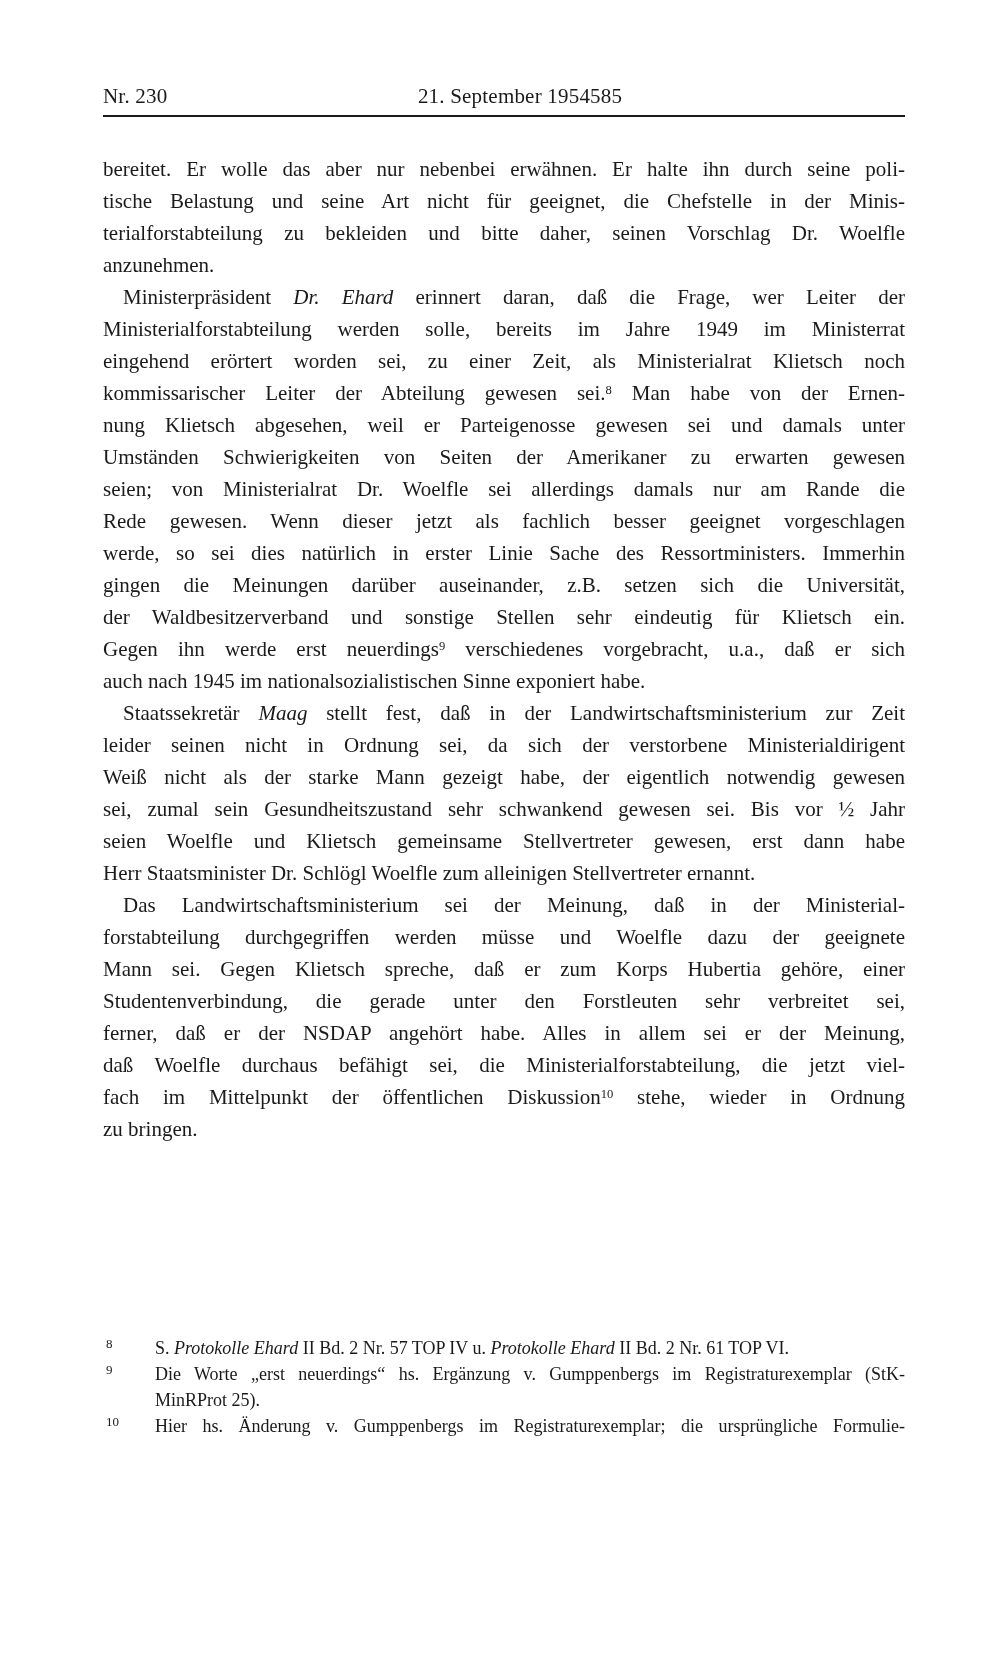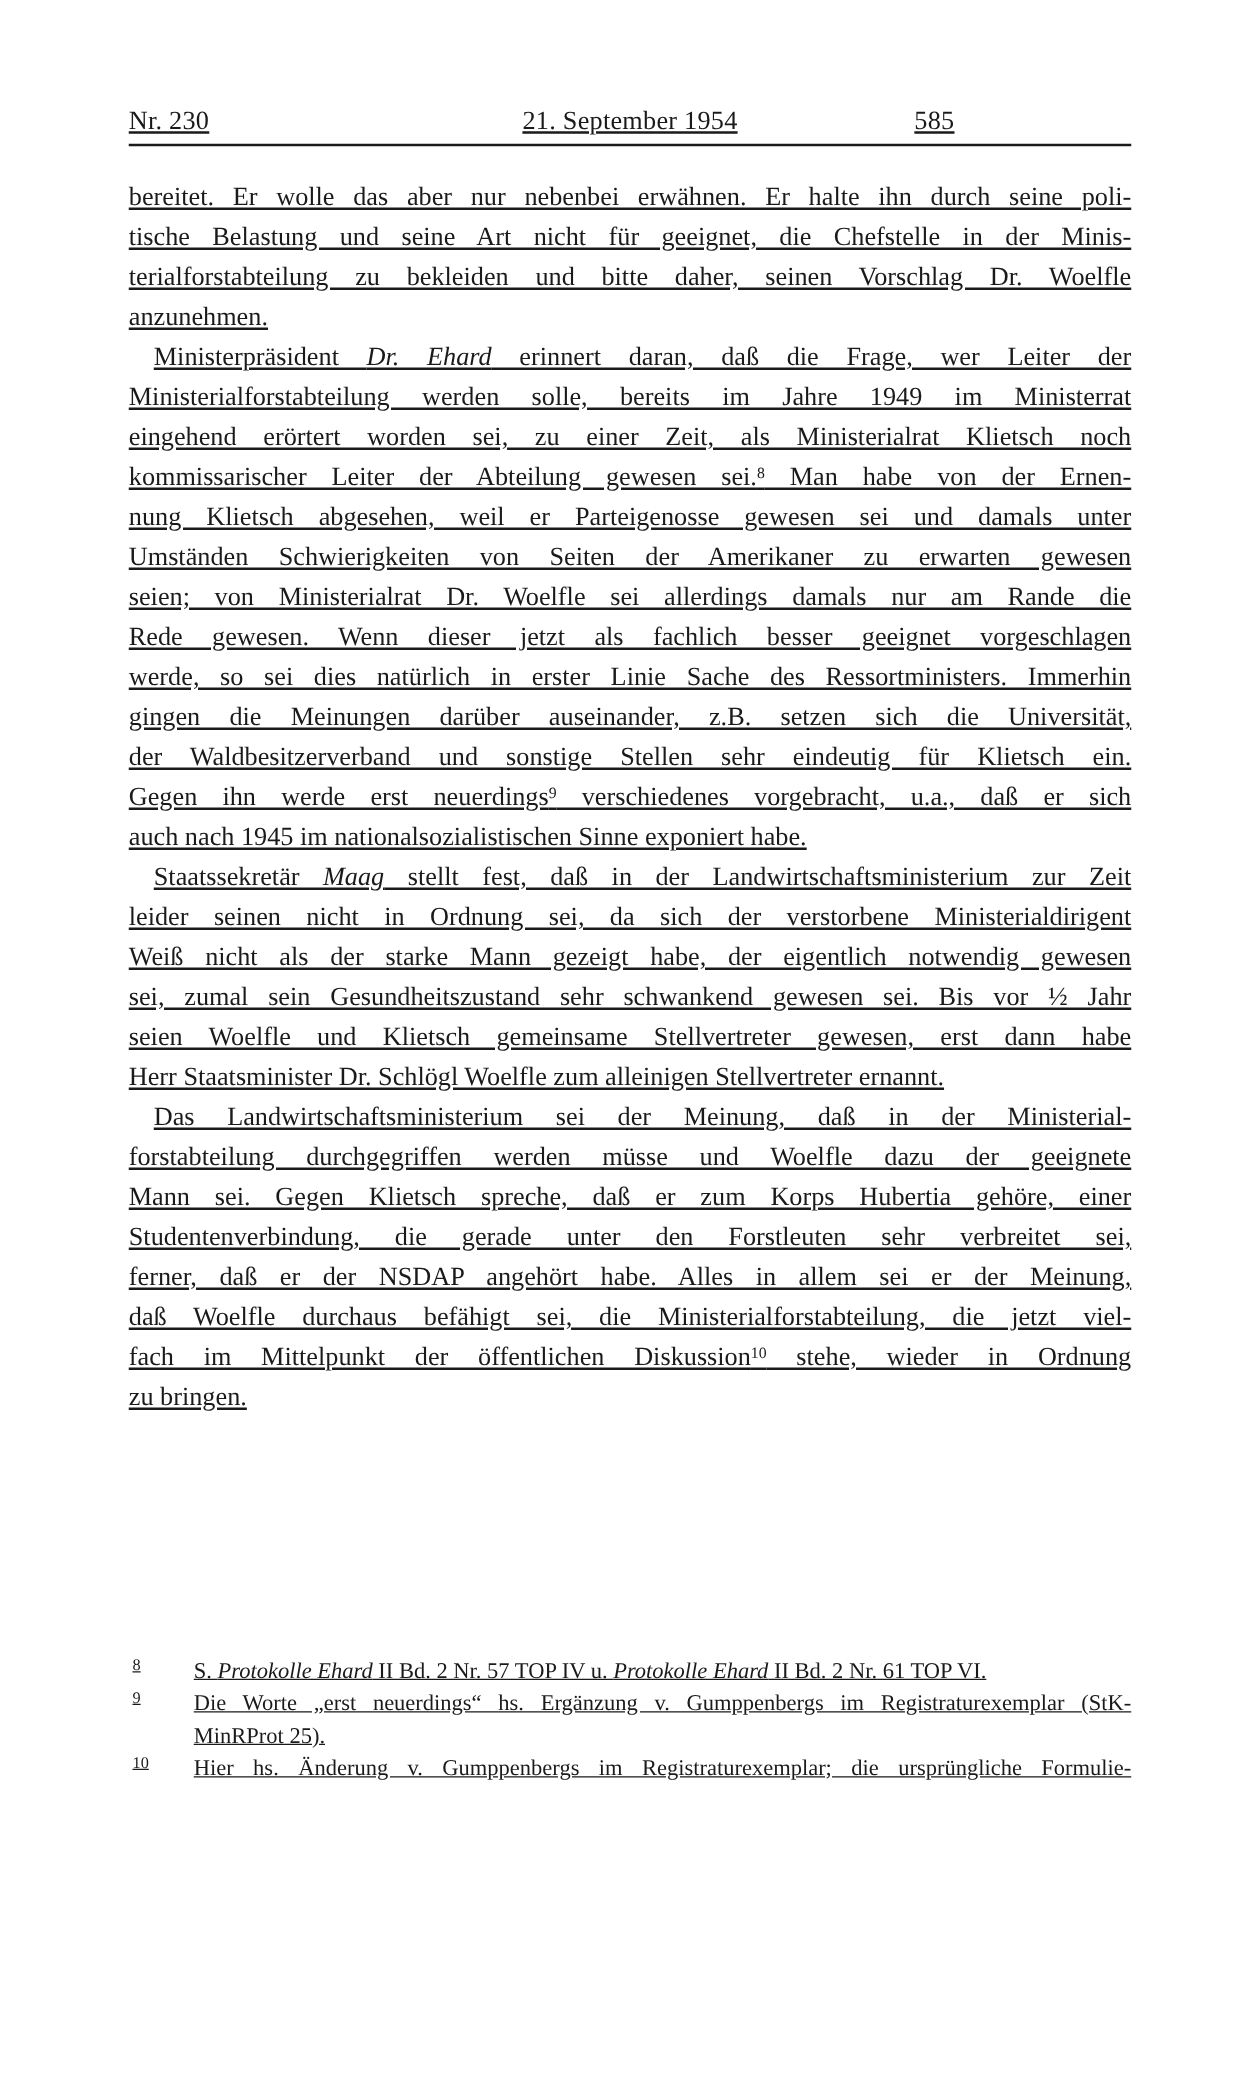--- a/index.html
+++ b/index.html
@@ -10,41 +10,40 @@
   .page {
     position: relative;
     width: 1000px;
     height: 1666px;
     background: #ffffff;
     color: #1a1a1a;
     font-family: "Liberation Serif", "DejaVu Serif", serif;
     box-sizing: border-box;
     padding: 85px 95px 0 103px;
     overflow: hidden;
-    text-decoration: underline;
   }
   
   .runhead {
     display: flex;
     align-items: baseline;
     font-size: 21px;
     line-height: 23px;
     letter-spacing: 0.2px;
   }
   .runhead .h-left  { flex: 1; text-align: left; }
   .runhead .h-mid   { flex: 0 0 auto; text-align: center; }
-  .runhead .h-right { flex: 1; text-align: center; }
+  .runhead .h-right { flex: 1; text-align: left; }
   .head-rule {
     margin-top: 7px;
     height: 2px;
     background: #1a1a1a;
   }
   
   .bodytext {
-    margin-top: 24px;
+    margin-top: 36px;
     font-size: 21px;
     line-height: 32px;
   }
   .bl {
     height: 32px;
     white-space: normal;
   }
   .jl { text-align: justify; text-align-last: justify; }
   .ll { text-align: left; text-align-last: left; }
   .fl { padding-left: 20px; }

